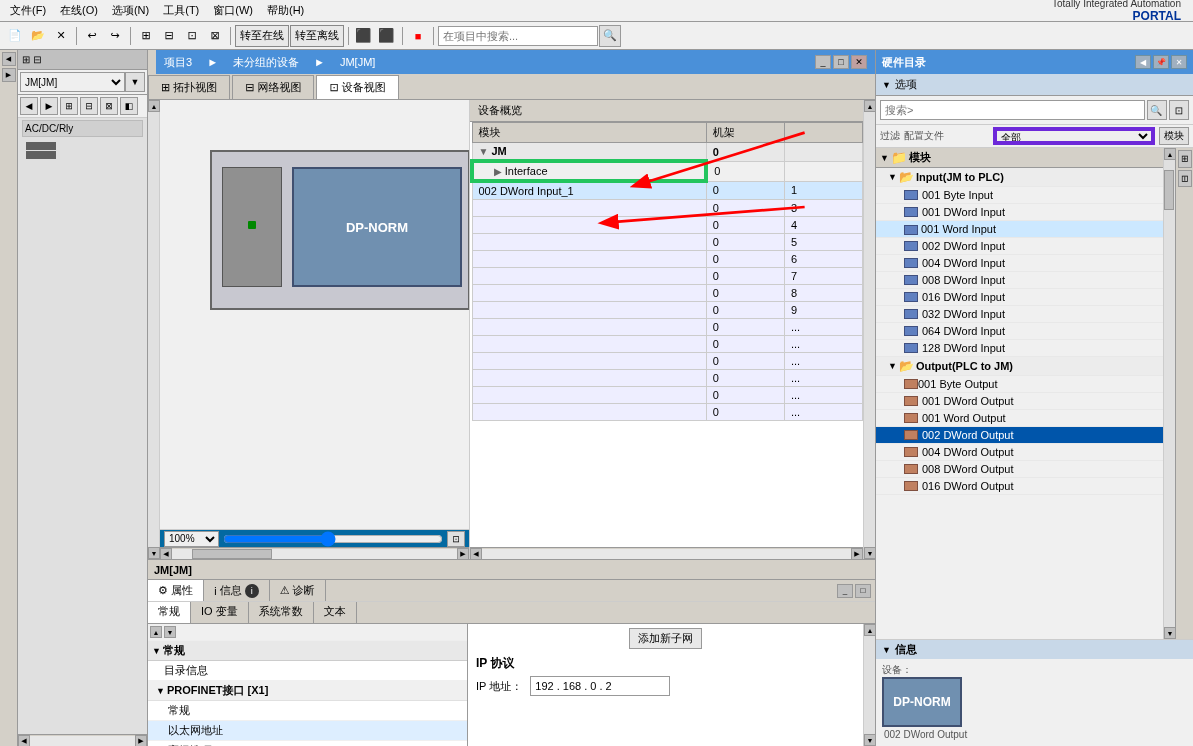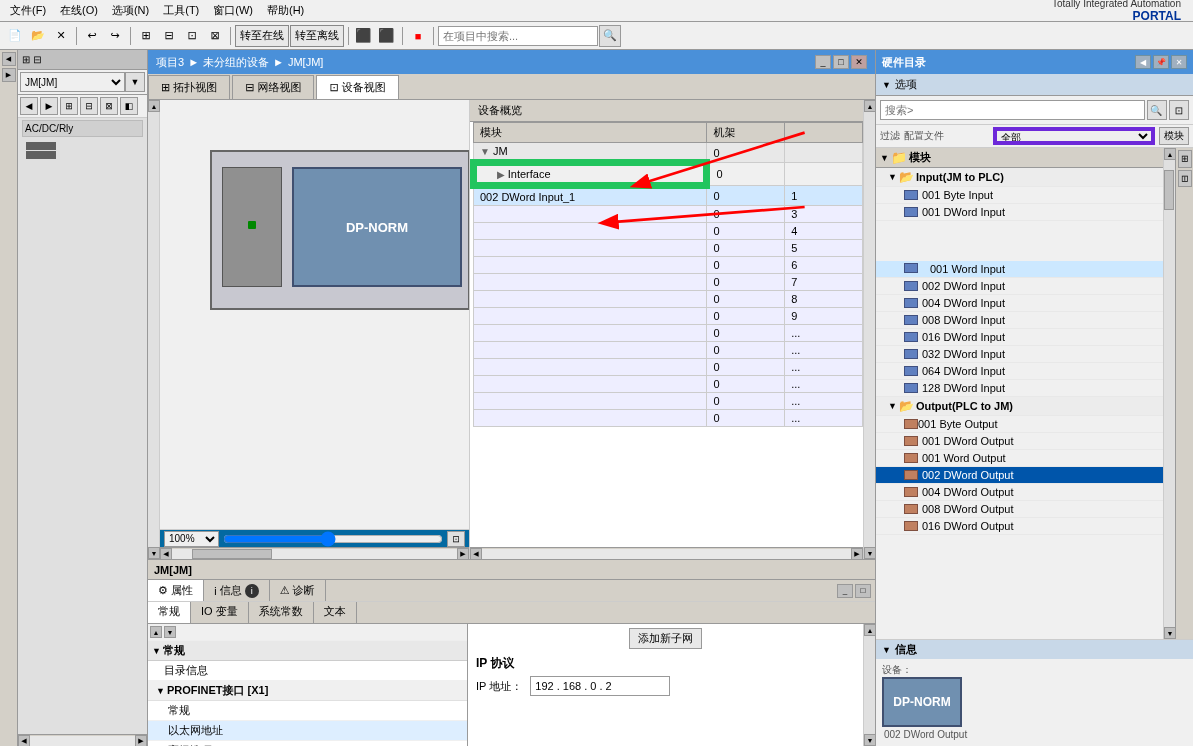--- a/index.html
+++ b/index.html
@@ -84,21 +84,21 @@
 
       <div style="height:12px;background:#d4d0c8;border-top:1px solid #999;display:flex;align-items:center;">
         <button style="width:12px;height:12px;background:#c0c0c0;border:1px solid #999;cursor:pointer;font-size:7px;">◀</button>
         <div style="flex:1;height:10px;background:#e8e8e8;"></div>
         <button style="width:12px;height:12px;background:#c0c0c0;border:1px solid #999;cursor:pointer;font-size:7px;">▶</button>
       </div>
     </div>
 
     <div style="flex:1; display:flex; flex-direction:column; min-width:0;">
 
-      <div style="background:#4a90d9;color:white;padding:3px 8px;display:flex;align-items:center;gap:4px;font-size:11px;height:24px;">
+      <div style="background:#4a90d9;color:white;padding:3px 8px;display:flex;align-items:center;gap:15px;font-size:11px;height:24px;margin-left:8px;">
         <span style="cursor:pointer;">项目3</span>
         <span>►</span>
         <span style="cursor:pointer;">未分组的设备</span>
         <span>►</span>
         <span style="cursor:pointer;">JM[JM]</span>
         <div style="margin-left:auto;display:flex;gap:2px;">
           <button style="width:16px;height:14px;background:#c0c0c0;border:1px solid #999;font-size:9px;cursor:pointer;">_</button>
           <button style="width:16px;height:14px;background:#c0c0c0;border:1px solid #999;font-size:9px;cursor:pointer;">□</button>
           <button style="width:16px;height:14px;background:#c0a0a0;border:1px solid #999;font-size:9px;cursor:pointer;">✕</button>
         </div>
@@ -166,30 +166,30 @@
             <table style="width:100%;border-collapse:collapse;font-size:11px;">
               <thead>
                 <tr>
                   <th style="background:#d4d0c8;border:1px solid #999;padding:2px 6px;font-weight:normal;text-align:left;width:60%;">模块</th>
                   <th style="background:#d4d0c8;border:1px solid #999;padding:2px 6px;font-weight:normal;text-align:left;width:20%;">机架</th>
                   <th style="background:#d4d0c8;border:1px solid #999;padding:2px 6px;font-weight:normal;text-align:left;width:20%;"></th>
                 </tr>
               </thead>
               <tbody>
 
-                <tr style="cursor:pointer;">
+                <tr style="cursor:pointer;font-weight:bold;">
                   <td style="border:1px solid #ccc;padding:2px 6px;background:#e8e8e8;">
                     <span style="color:#666;font-size:10px;">▼</span> JM
                   </td>
                   <td style="border:1px solid #ccc;padding:2px 6px;background:#e8e8e8;">0</td>
                   <td style="border:1px solid #ccc;padding:2px 6px;background:#e8e8e8;"></td>
                 </tr>
 
                 <tr style="cursor:pointer;">
-                  <td style="border:7px solid #22c55e;padding:2px 6px;padding-left:20px;background:#f0f0f0;margin-top:24px;">
+                  <td style="border:4px solid #22c55e;padding:2px 6px;padding-left:20px;background:#f0f0f0;margin-top:24px;">
                     <span style="color:#666;font-size:10px;">▶</span> Interface
                   </td>
                   <td style="border:1px solid #ccc;padding:2px 6px;background:#f0f0f0;">0</td>
                   <td style="border:1px solid #ccc;padding:2px 6px;background:#f0f0f0;"></td>
                 </tr>
 
                 <tr style="cursor:pointer;background:#d0e8ff;">
                   <td style="border:1px solid #ccc;padding:2px 6px;background:#d0e8ff;">002 DWord Input_1</td>
                   <td style="border:1px solid #ccc;padding:2px 6px;background:#d0e8ff;">0</td>
                   <td style="border:1px solid #ccc;padding:2px 6px;background:#d0e8ff;">1</td>
@@ -418,21 +418,21 @@
           </div>
 
           <div style="padding:2px 4px 2px 28px;border-bottom:1px solid #e8e8e8;cursor:pointer;display:flex;align-items:center;gap:4px;font-size:11px;">
             <span style="width:14px;height:10px;background:#6080c0;border:1px solid #405080;display:inline-block;"></span>
             <span>001 Byte Input</span>
           </div>
           <div style="padding:2px 4px 2px 28px;border-bottom:1px solid #e8e8e8;cursor:pointer;display:flex;align-items:center;gap:4px;font-size:11px;">
             <span style="width:14px;height:10px;background:#6080c0;border:1px solid #405080;display:inline-block;"></span>
             <span>001 DWord Input</span>
           </div>
-          <div style="padding:2px 4px 2px 28px;border-bottom:1px solid #e8e8e8;cursor:pointer;display:flex;align-items:flex-start;gap:12px;font-size:11px;background:#cce8ff;margin-top:40px;">
+          <div style="padding:2px 4px 2px 28px;border-bottom:1px solid #e8e8e8;cursor:pointer;display:flex;align-items:flex-end;gap:3px;font-size:11px;background:#cce8ff;">
             <span style="width:14px;height:10px;background:#6080c0;border:1px solid #405080;display:inline-block;"></span>
             <span>001 Word Input</span>
           </div>
           <div style="padding:2px 4px 2px 28px;border-bottom:1px solid #e8e8e8;cursor:pointer;display:flex;align-items:center;gap:4px;font-size:11px;">
             <span style="width:14px;height:10px;background:#6080c0;border:1px solid #405080;display:inline-block;"></span>
             <span>002 DWord Input</span>
           </div>
           <div style="padding:2px 4px 2px 28px;border-bottom:1px solid #e8e8e8;cursor:pointer;display:flex;align-items:center;gap:4px;font-size:11px;">
             <span style="width:14px;height:10px;background:#6080c0;border:1px solid #405080;display:inline-block;"></span>
             <span>004 DWord Input</span>

